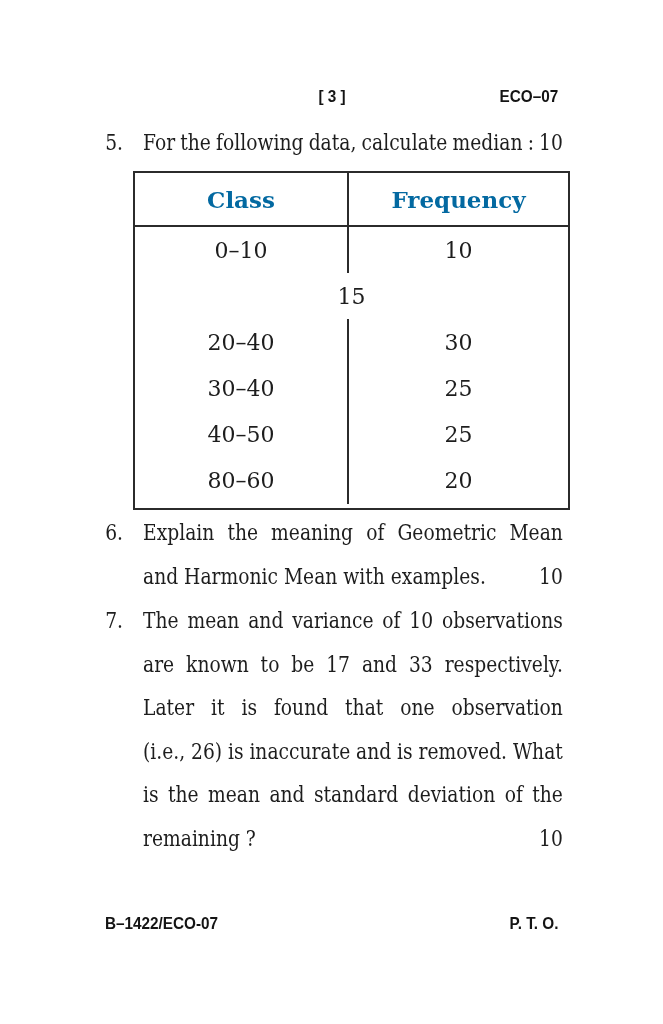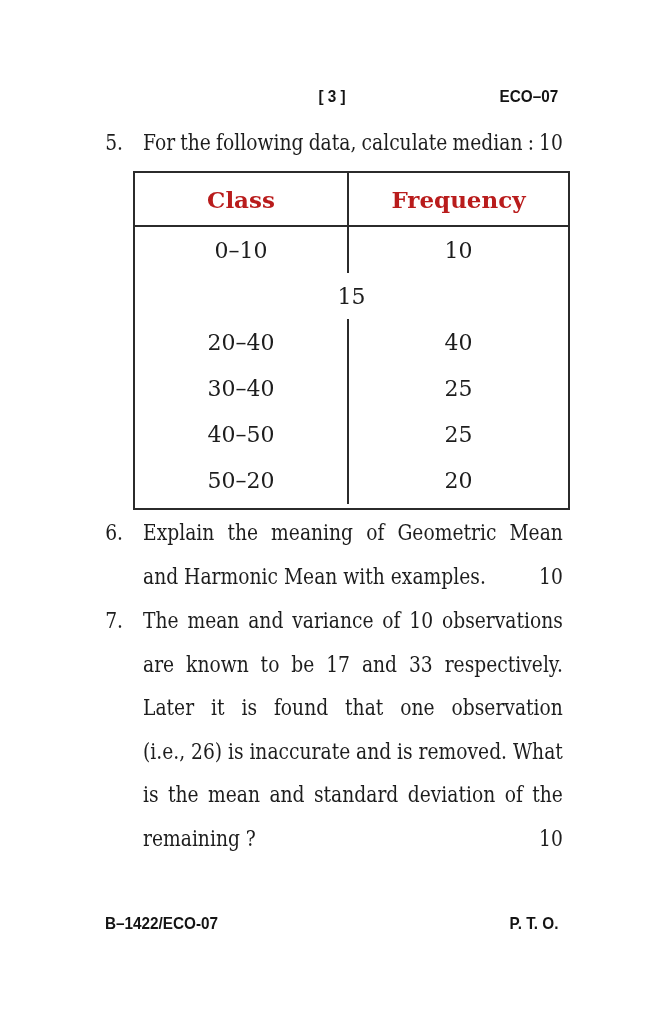--- a/index.html
+++ b/index.html
@@ -69,21 +69,21 @@
     flex-direction: column;
     background: #ffffff;
   }
   #freq-table .thead {
     height: 52px;
     flex: none;
     display: flex;
     border-bottom: 2px solid #2b2b2b;
     font-weight: bold;
     font-size: 23px;
-    color: #b91c1c;
+    color: #0369a1;
   }
   #freq-table .tbody {
     flex: 1;
     display: flex;
     flex-direction: column;
     font-size: 22px;
     padding-bottom: 4px;
   }
   #freq-table .trow { flex: 1; display: flex; }
   .cell {
@@ -111,32 +111,32 @@
     <div class="tbody" id="table-body">
         <div class="trow">
           <div class="cell col-left">0–10</div>
           <div class="cell col-right">10</div>
         </div>
         <div class="trow">
           <div class="cell col-right">15</div>
         </div>
         <div class="trow">
           <div class="cell col-left">20–40</div>
-          <div class="cell col-right">40</div>
+          <div class="cell col-right">30</div>
         </div>
         <div class="trow">
           <div class="cell col-left">30–40</div>
           <div class="cell col-right">25</div>
         </div>
         <div class="trow">
           <div class="cell col-left">40–50</div>
           <div class="cell col-right">25</div>
         </div>
         <div class="trow">
-          <div class="cell col-left">50–20</div>
+          <div class="cell col-left">80–60</div>
           <div class="cell col-right">20</div>
         </div>
       </div>
   </div>
 
   <div id="questions">
       <div class="qblock q-0">
         <span class="qnum">5.</span>
         <div class="qline">
           <span>For</span>

